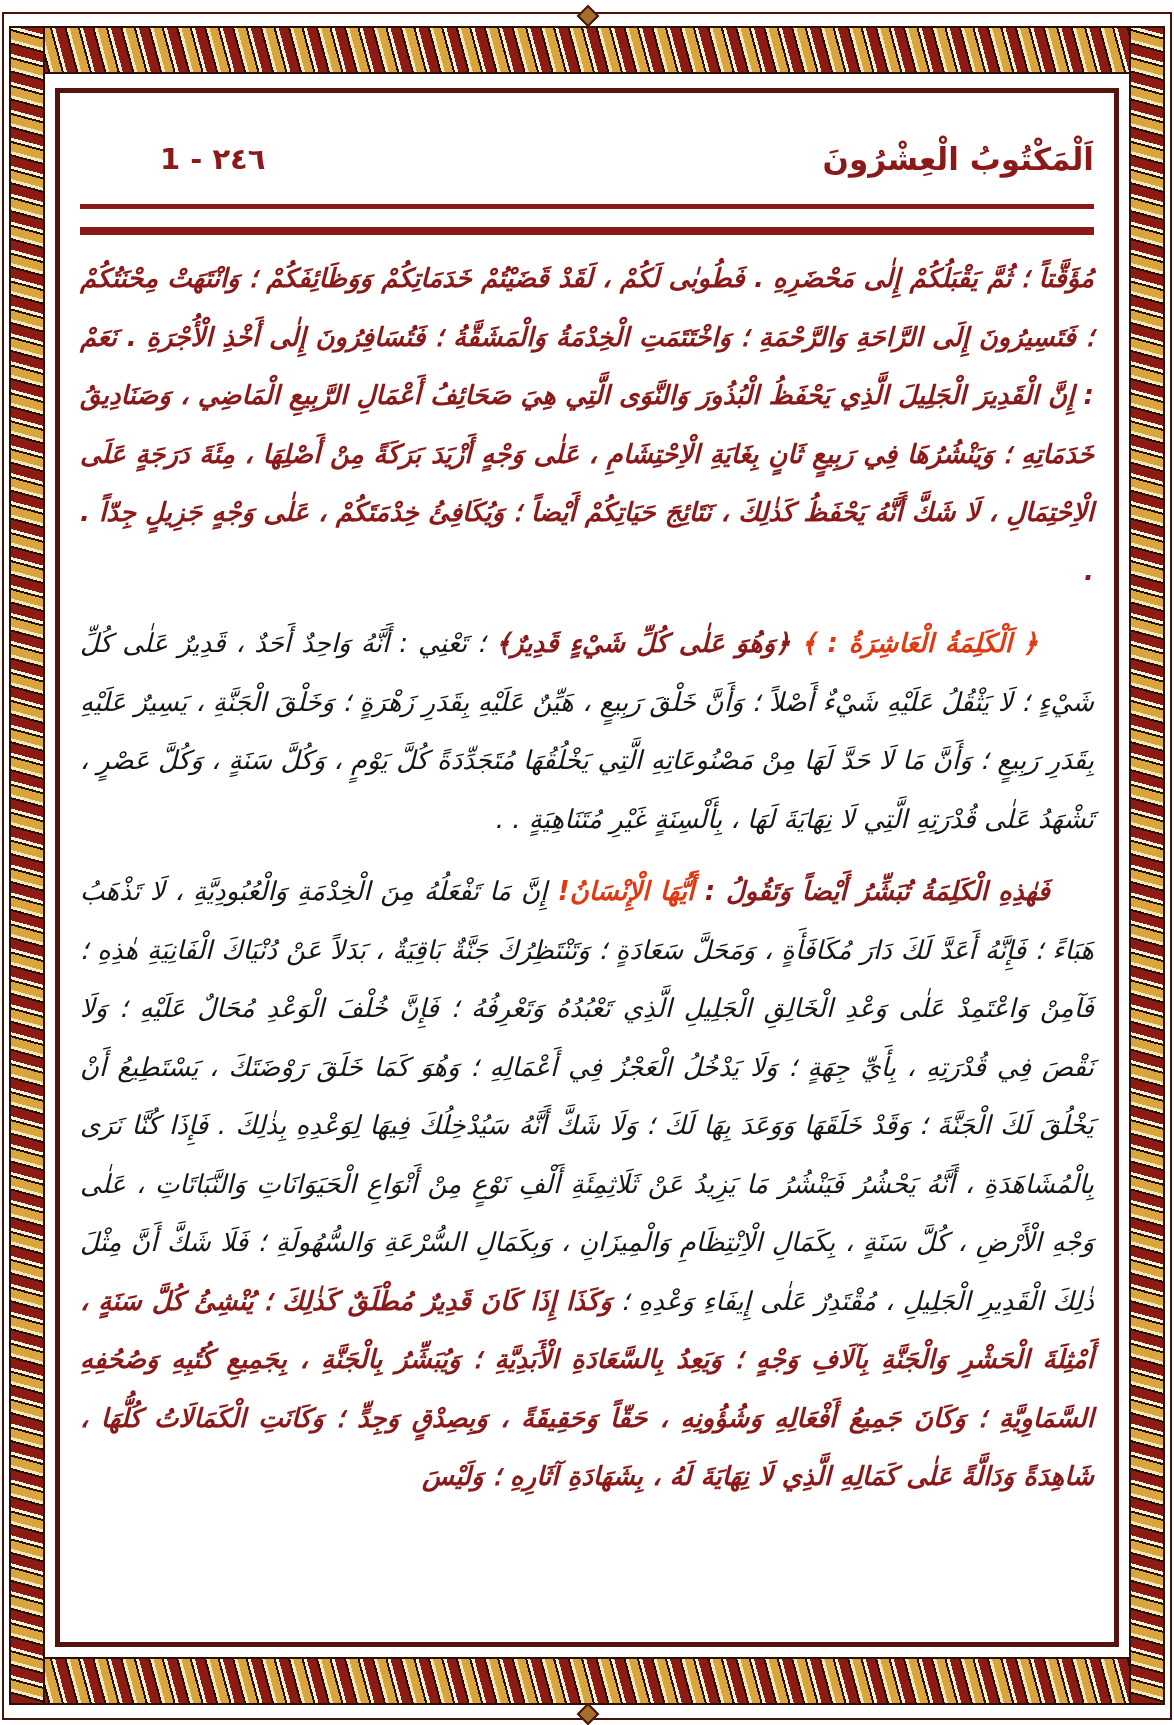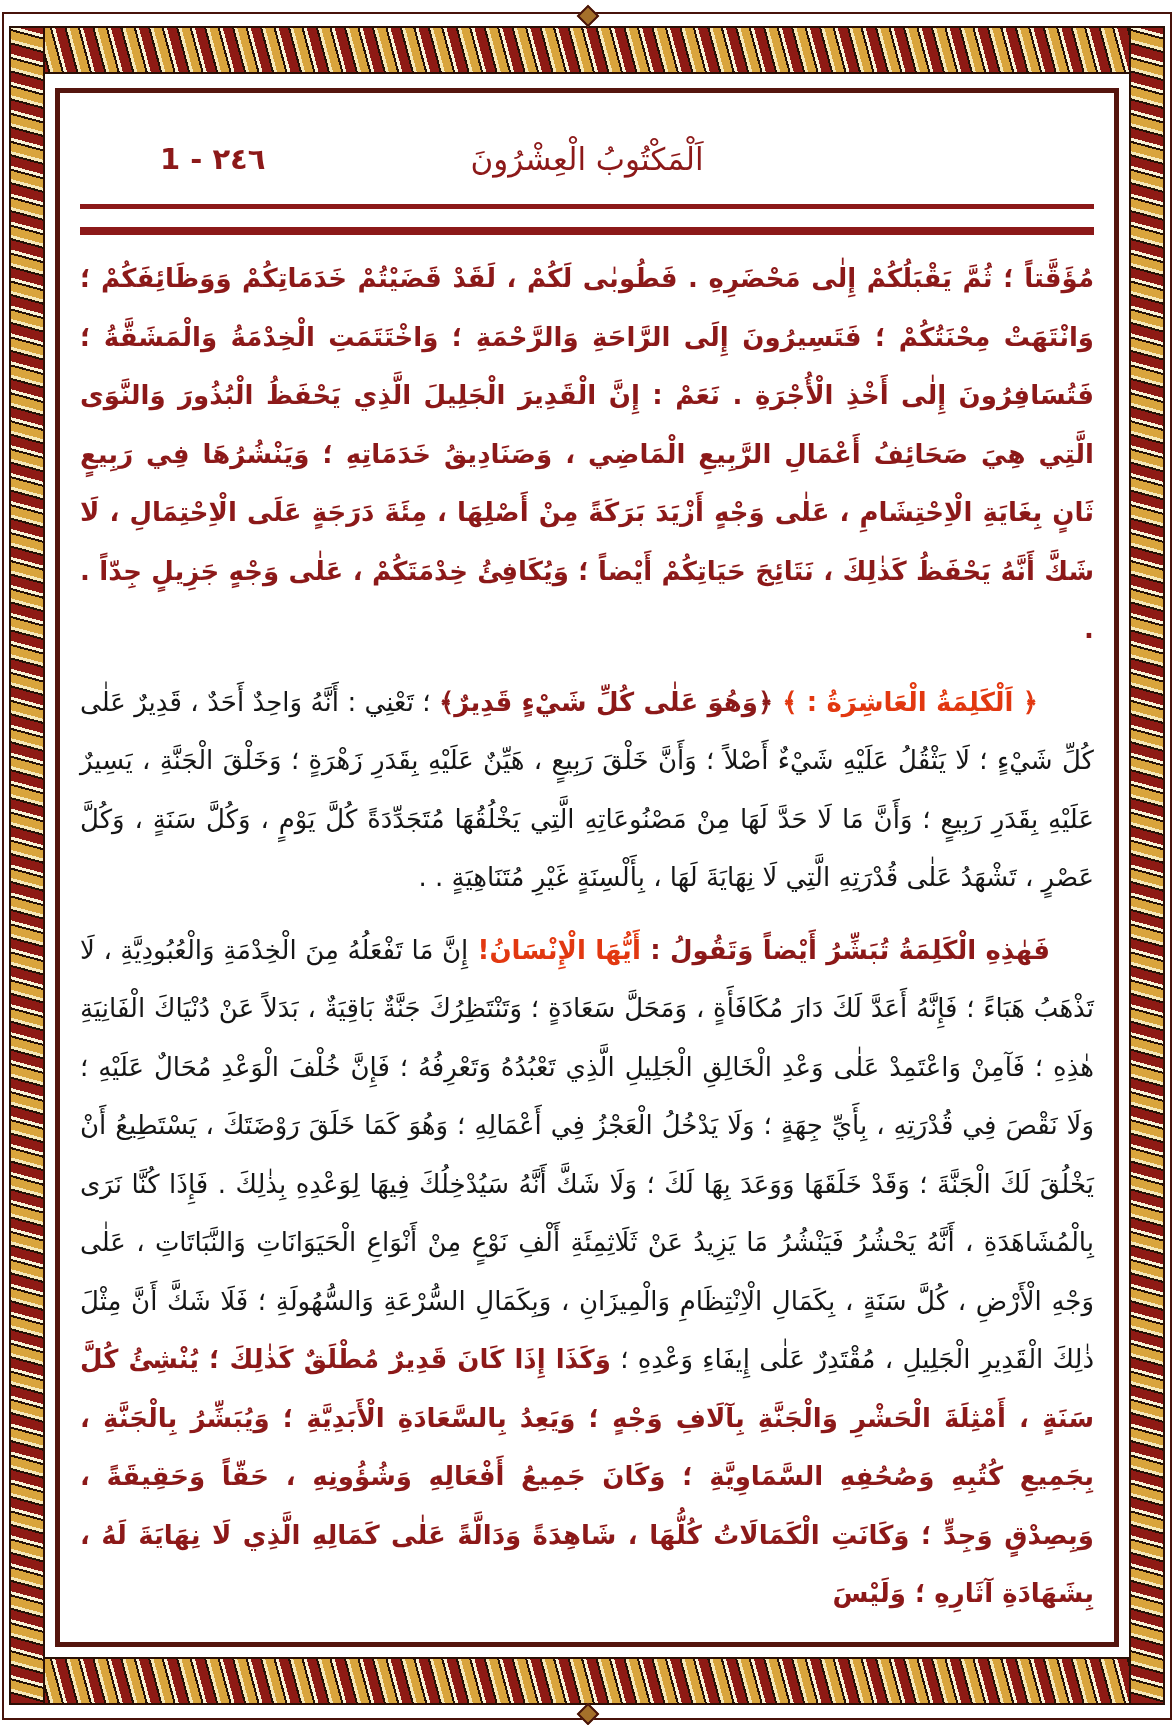--- a/index.html
+++ b/index.html
@@ -66,43 +66,43 @@
   }
   
   .content{
     position:absolute;top:100px;left:80px;right:80px;bottom:90px;
     direction:rtl;
   }
   .header{
     position:relative;height:66px;margin-top:26px;
   }
   .page-title{
-    text-align:center;
-    font-size:31px;font-weight:normal;color:var(--maroon);
+    text-align:right;
+    font-size:31px;font-weight:bold;color:var(--maroon);
     line-height:66px;
   }
   .page-number{
     position:absolute;left:80px;top:0;
     font-size:29px;font-weight:bold;color:var(--maroon);
     line-height:66px;
     direction:rtl;
   }
   .divider{
     height:18px;
     border-top:5px solid var(--maroon);
     border-bottom:8px solid var(--maroon);
     margin:12px 0 14px 0;
   }
   .body-text{
     font-size:26px;
     line-height:2.25;
     text-align:justify;
     color:var(--text-black);
   }
-  .para{margin:0 0 14px 0;}
+  .para{margin:0 0 14px 0;font-style:italic;}
   .para.indent-1{text-indent:56px;}
   .para.indent-2{text-indent:44px;}
   .seg-maroon{color:var(--maroon);font-weight:bold;}
   .seg-red{color:var(--bright-red);font-weight:bold;}
   .seg-black{color:var(--text-black);font-weight:normal;}
 </style>
 </head>
 <body>
 
 <div class="page">

